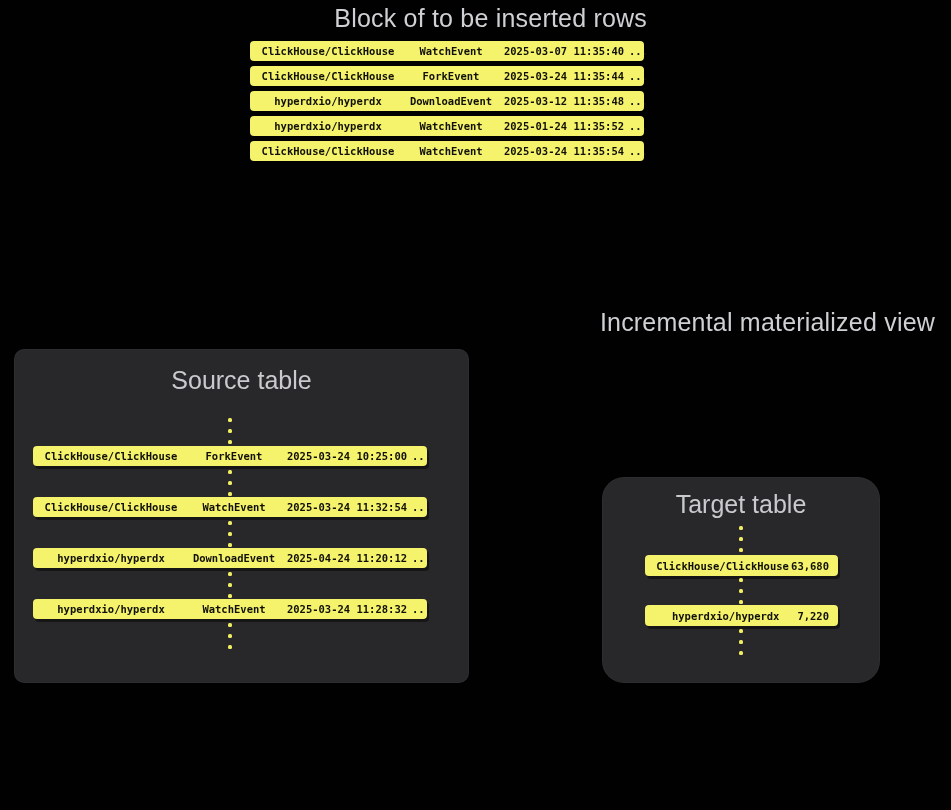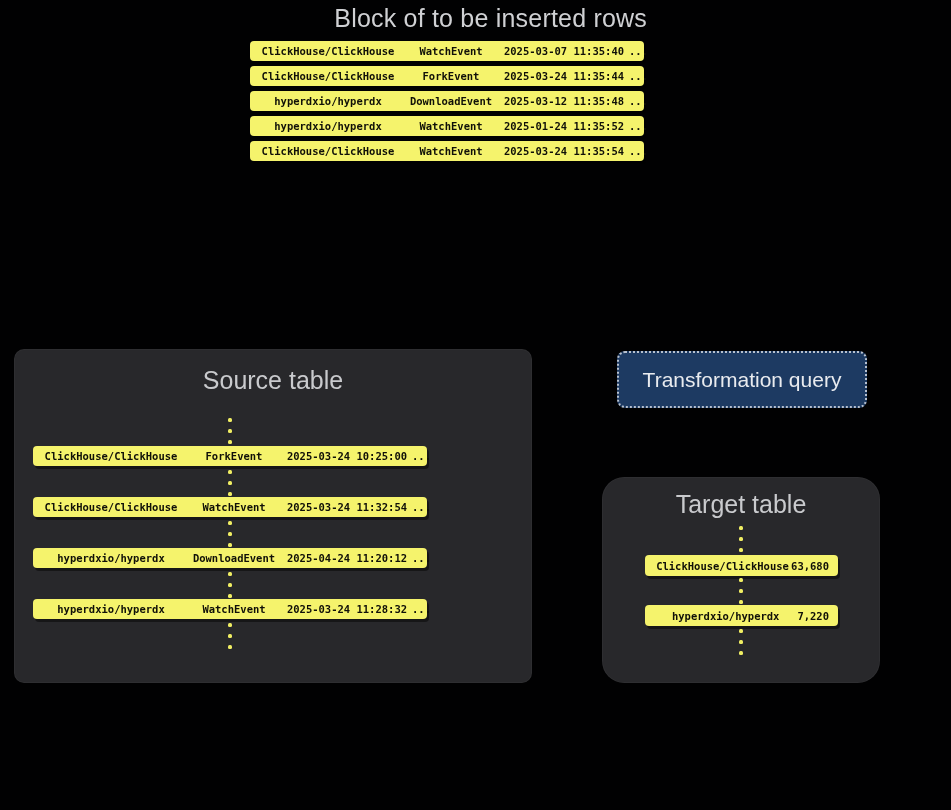--- a/index.html
+++ b/index.html
@@ -80,21 +80,21 @@
     <span>2025-01-24 11:35:52</span>
     <span>...</span>
   </div>
   <div class="event-row" style="left:250px;top:141px;">
     <span>ClickHouse/ClickHouse</span>
     <span>WatchEvent</span>
     <span>2025-03-24 11:35:54</span>
     <span>...</span>
   </div>
 
-  <div class="panel" style="left:14px;top:349px;width:518px;height:334px;">
+  <div class="panel" style="left:14px;top:349px;width:425px;height:334px;padding-left:30px;">
     <div class="panel-title" style="top:17px;">Source table</div>
 
     <div class="vdots" style="left:216px;top:69px;">
         <i></i>
         <i></i>
         <i></i>
       </div>
 
     <div class="event-row" style="left:19px;top:97px;">
       <span>ClickHouse/ClickHouse</span>
@@ -142,24 +142,22 @@
       <span>...</span>
     </div>
 
     <div class="vdots" style="left:216px;top:274px;">
         <i></i>
         <i></i>
         <i></i>
       </div>
   </div>
 
+  <div class="diagram-title" style="left:535px;top:308px;width:400px;">Incremental materialized view</div>
 
-  <div class="query-button">
-    <span>Transformation query</span>
-  </div>
 
   <div class="panel" style="left:602px;top:477px;width:278px;height:206px;border-radius:22px;">
     <div class="panel-title" style="top:13px;">Target table</div>
 
     <div class="vdots" style="left:139px;top:49px;">
         <i></i>
         <i></i>
         <i></i>
       </div>
 

